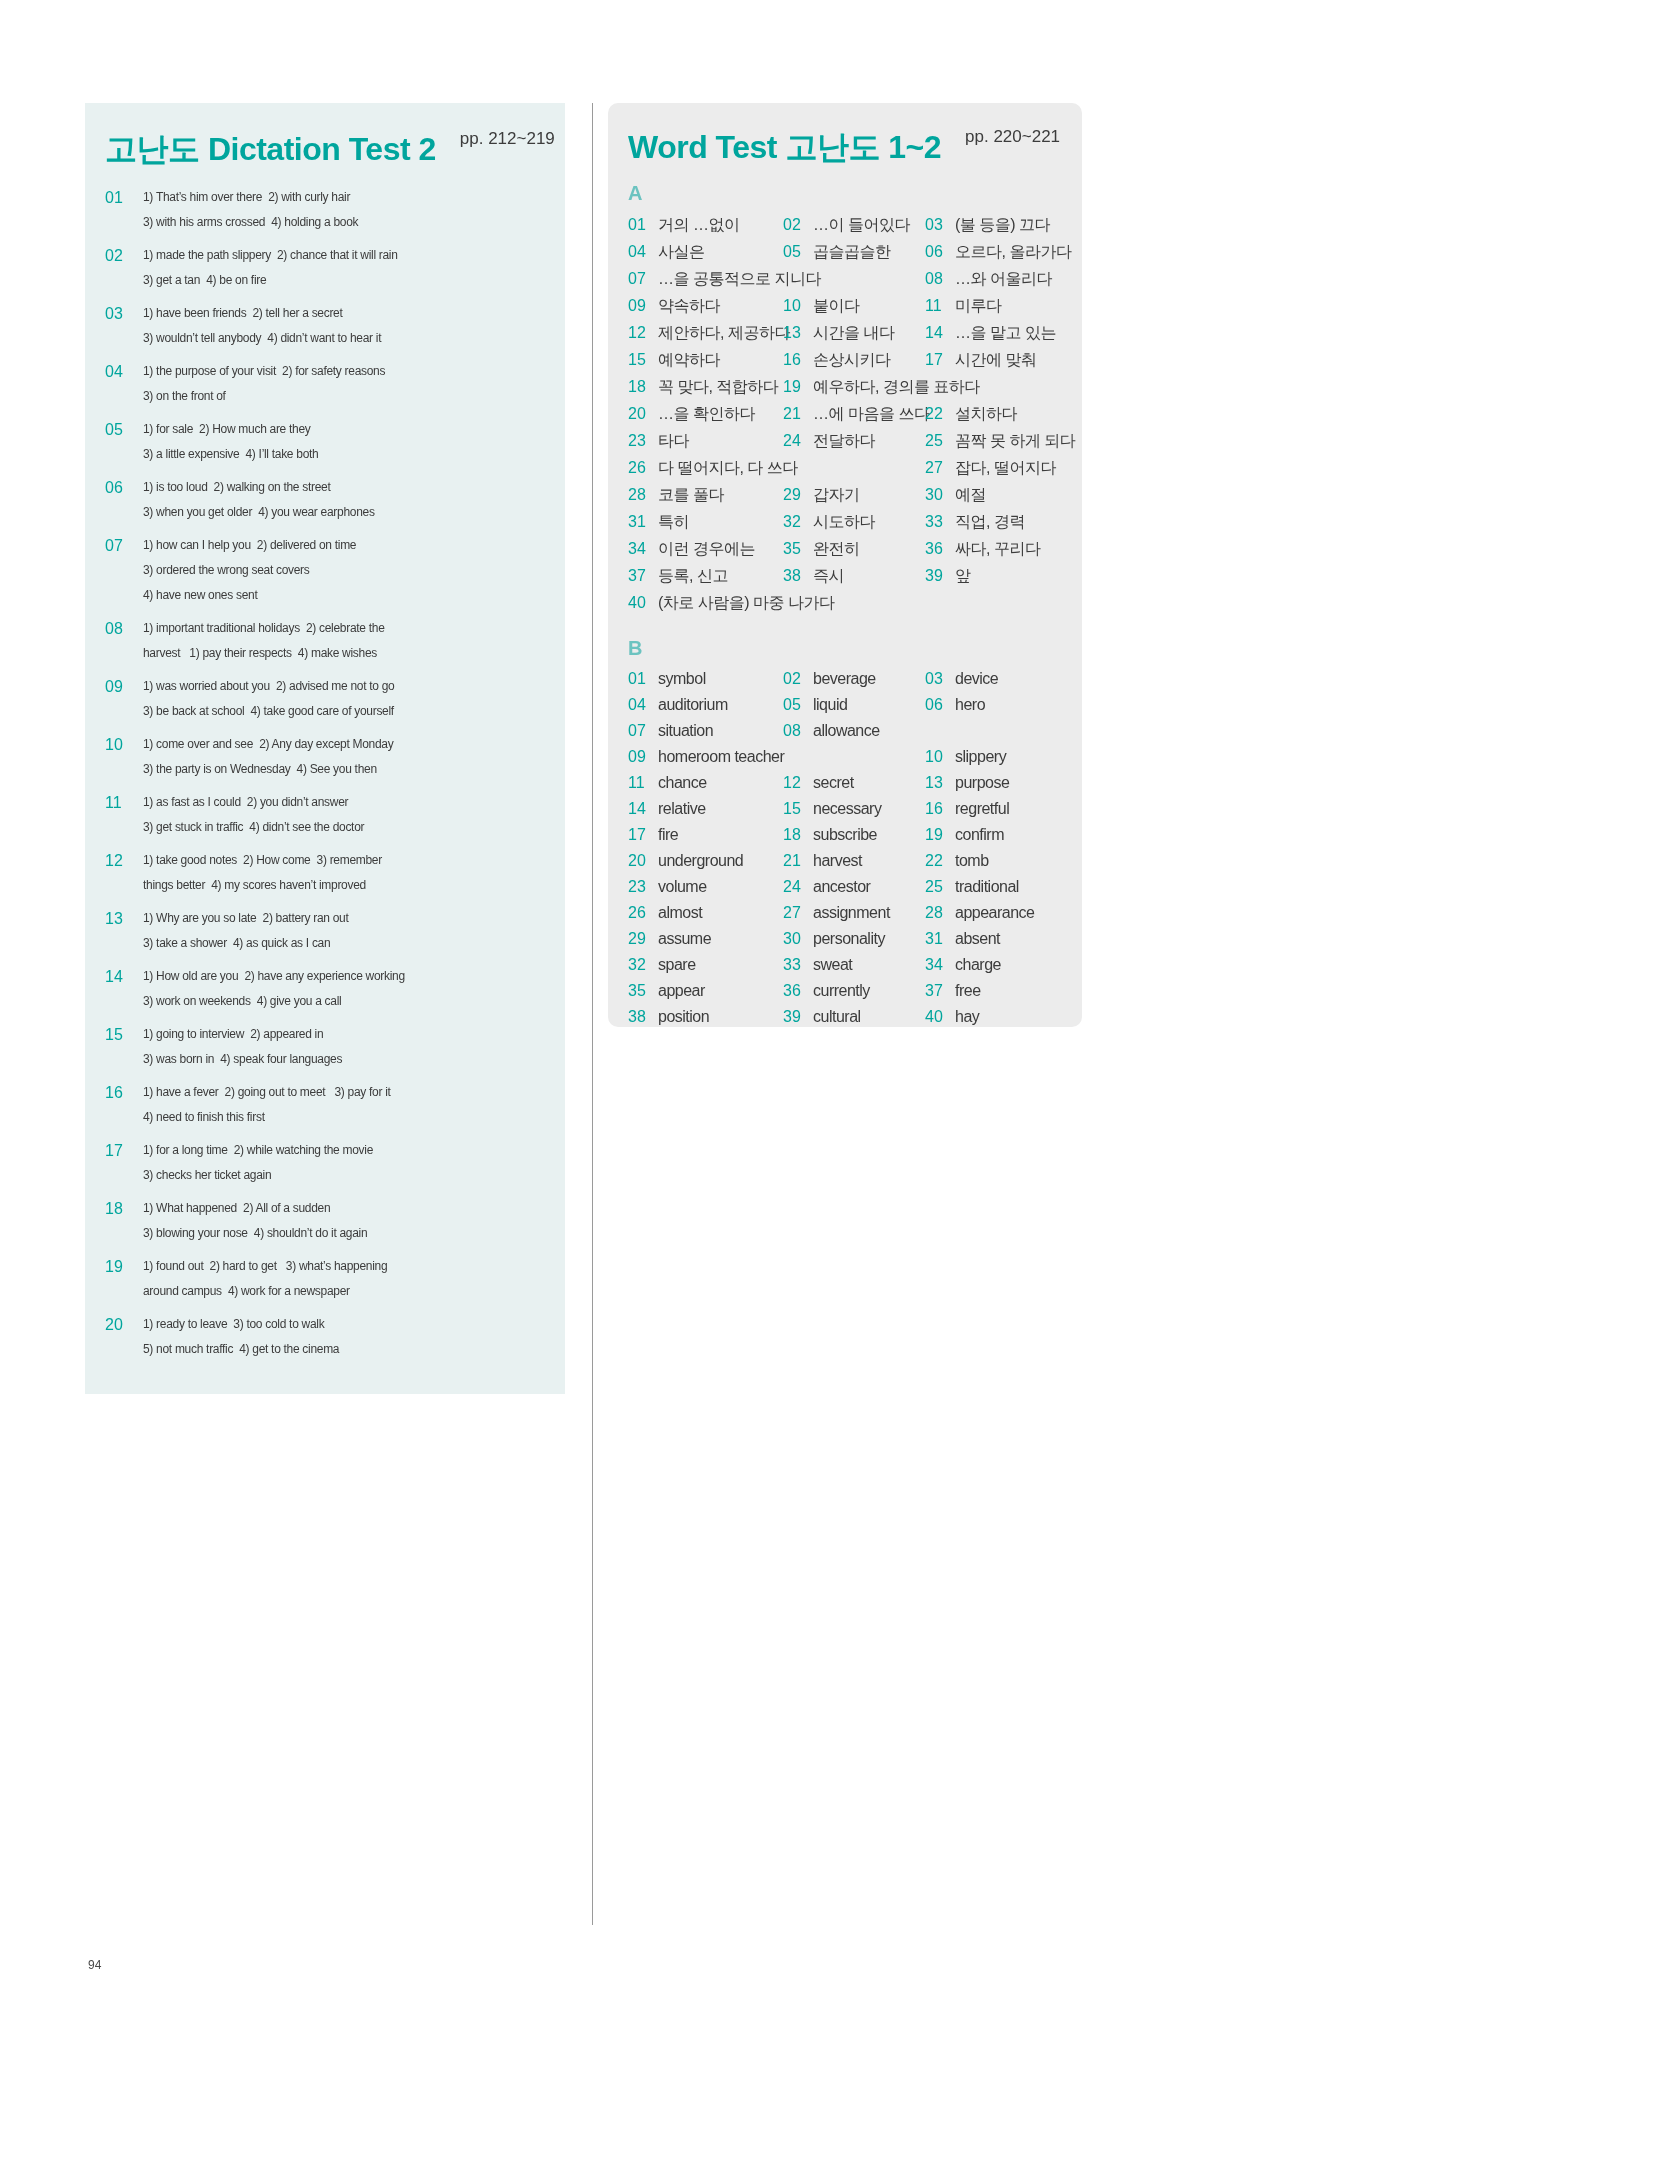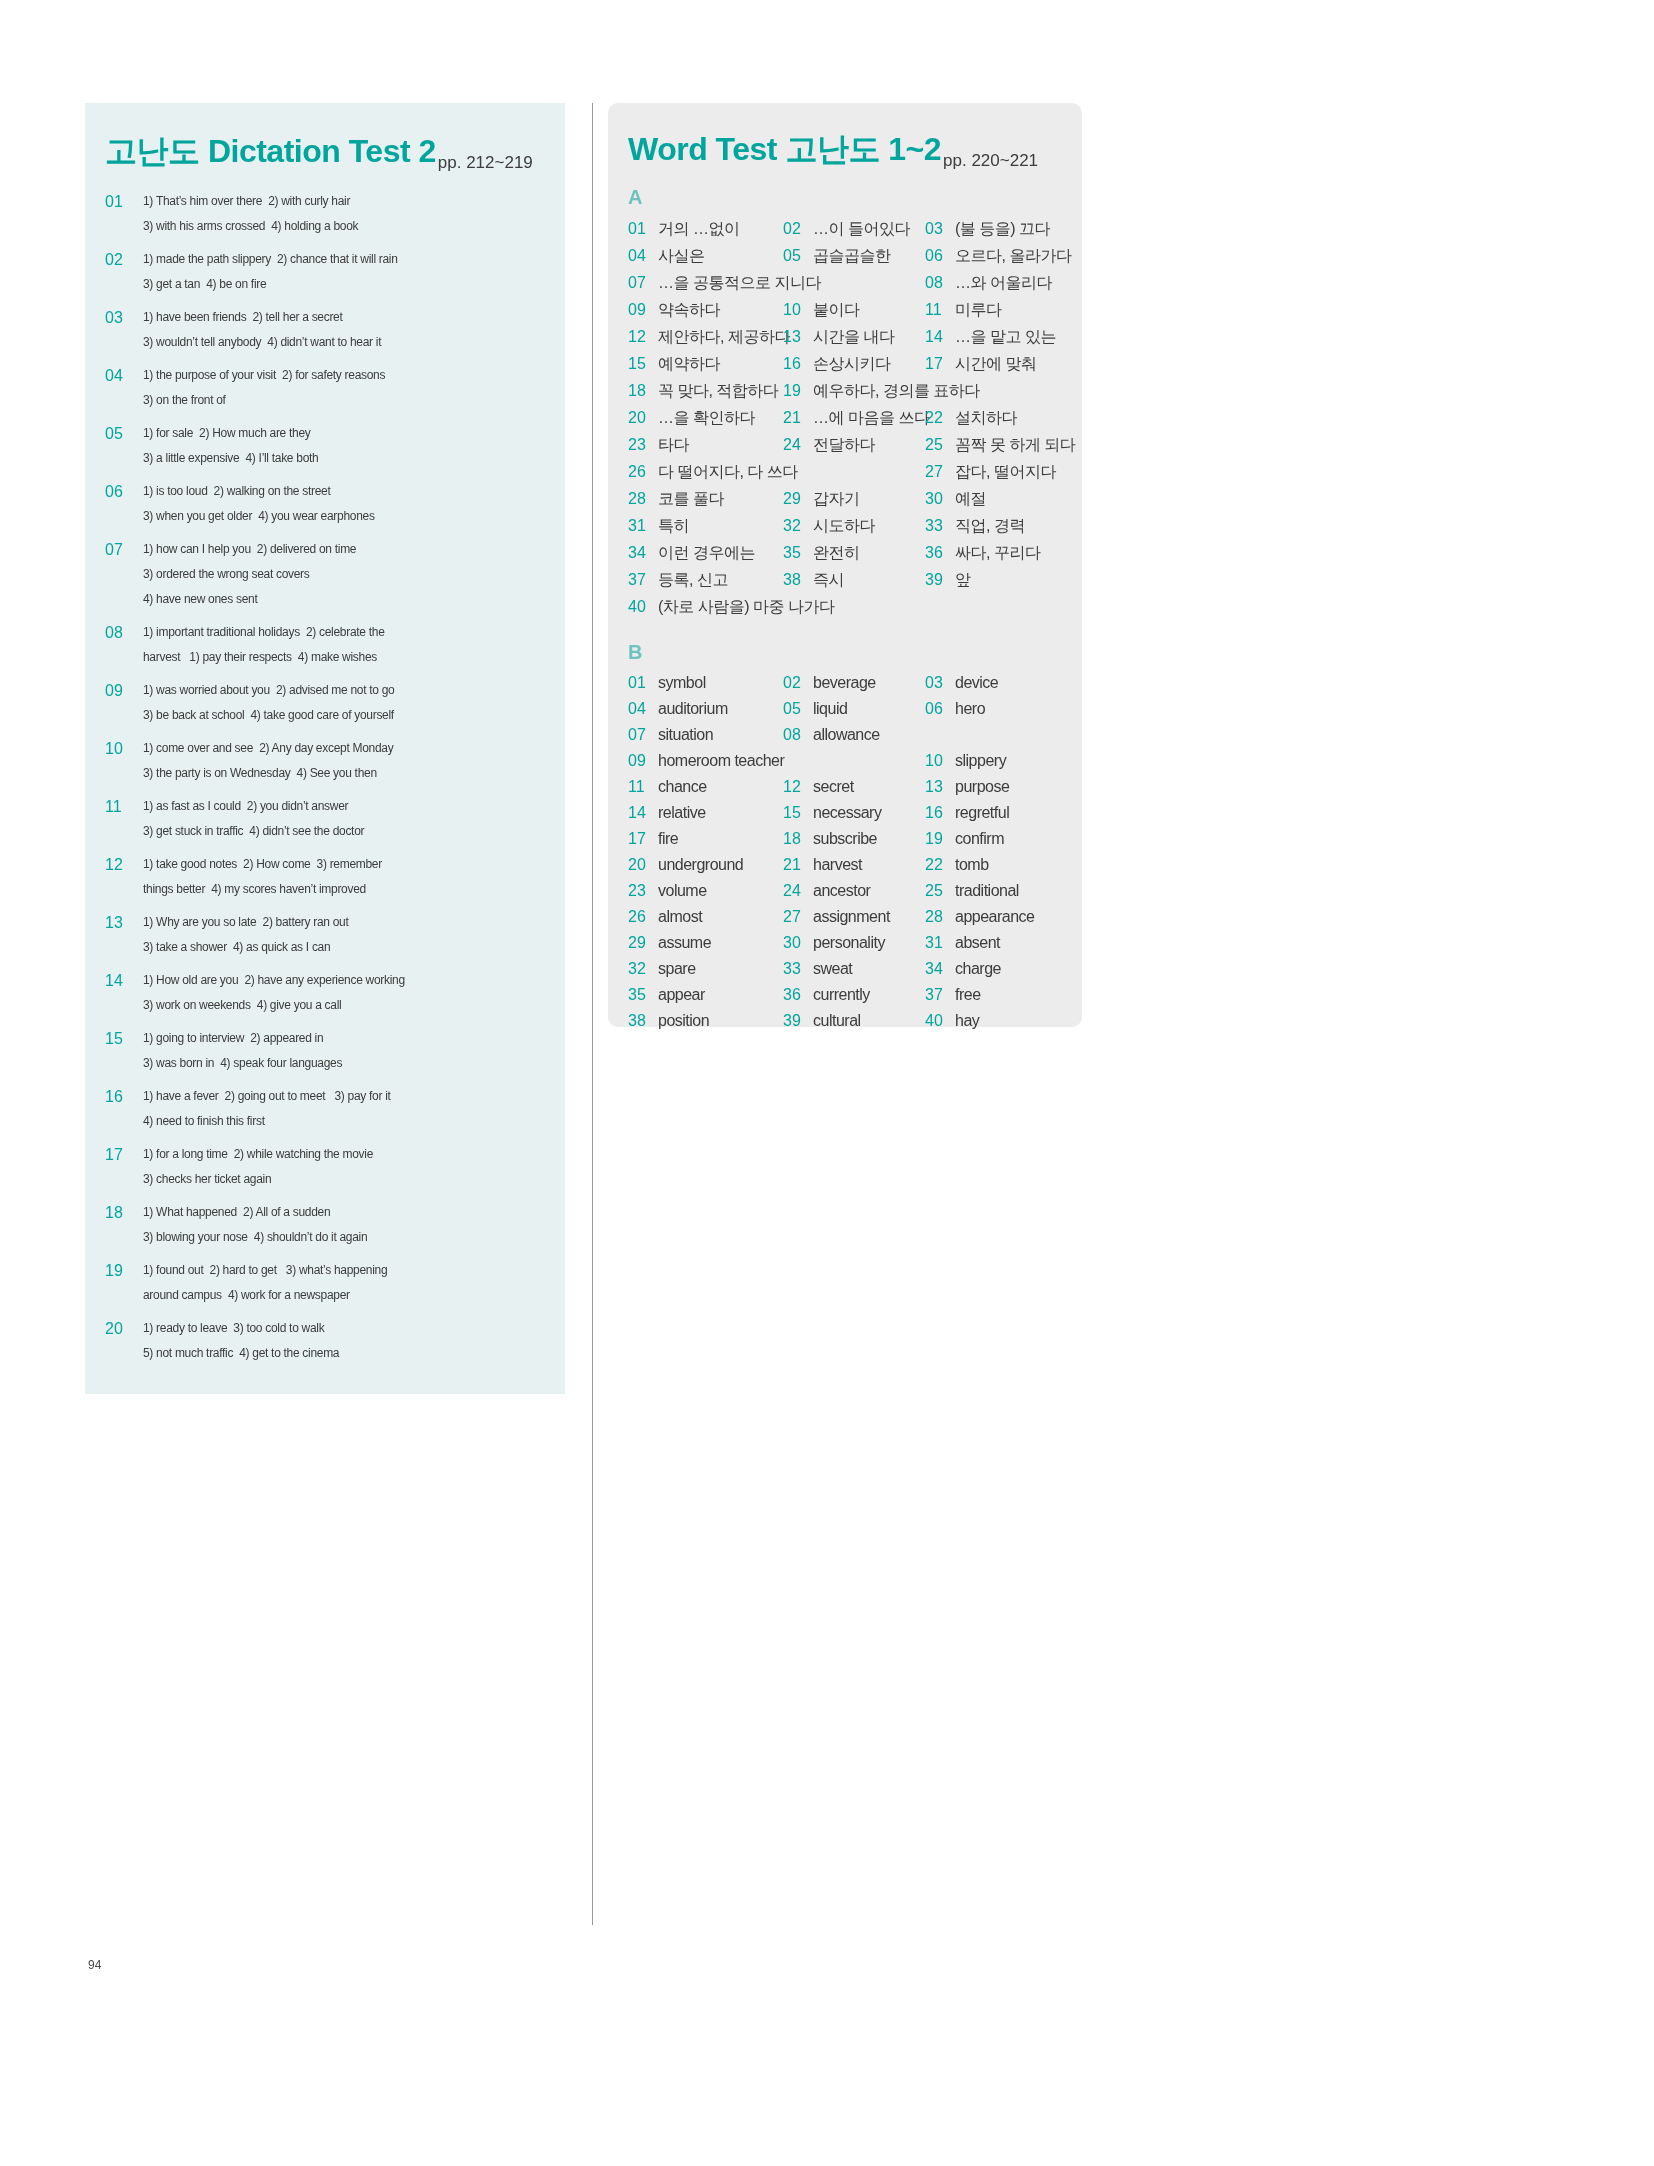--- a/index.html
+++ b/index.html
@@ -17,23 +17,23 @@
     background:#9a9a9a;
   }
   
   .panel-left{
     position:absolute;left:85px;top:103px;
     width:480px;height:1291px;
     background:#e8f1f1;
     box-sizing:border-box;
     padding:26px 24px 0 20px;
   }
-  .title-row{display:flex;align-items:center;gap:2px;white-space:pre;}
+  .title-row{display:flex;align-items:flex-start;gap:24px;white-space:pre;}
   .title-main{color:#00a59d;font-weight:bold;font-size:32px;line-height:40px;letter-spacing:-0.5px;}
-  .title-pages{color:#3c3c3c;font-size:17px;letter-spacing:0;margin-top:24px;}
+  .title-pages{color:#3c3c3c;font-size:17px;letter-spacing:0;}
   .panel-left .title-row{margin-bottom:16px;}
   .d-list{}
   .d-item{display:flex;margin-bottom:8px;}
   .d-num{
     flex:none;width:38px;
     color:#00a59d;font-size:16px;line-height:25px;
   }
   .d-body{flex:1;min-width:0;}
   .d-line{
     font-size:12px;line-height:25px;letter-spacing:-0.3px;

